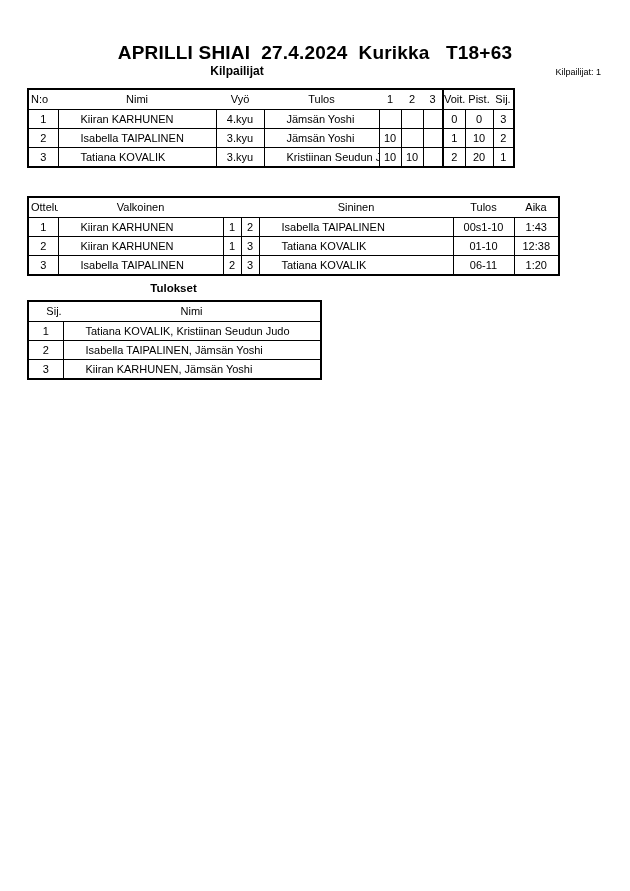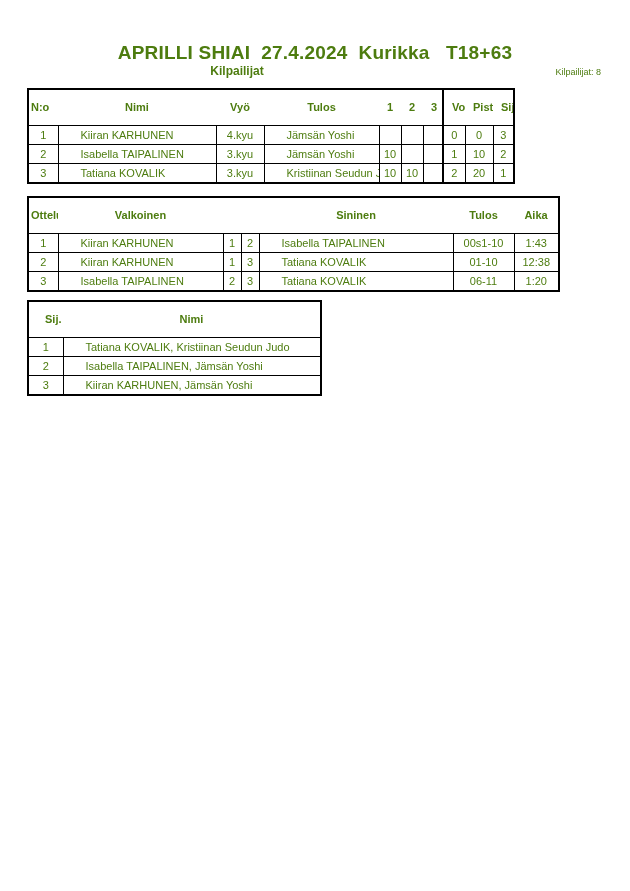--- a/index.html
+++ b/index.html
@@ -2,21 +2,21 @@
 <html><head>
 <meta charset="utf-8">
 <style>
   html, body { margin: 0; padding: 0; background: #ffffff; }
   .page {
     position: relative;
     width: 630px;
     height: 696px;
     background: #ffffff;
     font-family: "Liberation Sans", sans-serif;
-    color: #4d7c0f;
+    color: #000000;
     overflow: hidden;
   }
   .doc-title {
     position: absolute;
     top: 42px;
     left: 0;
     width: 630px;
     text-align: center;
     font-size: 19px;
     font-weight: bold;
@@ -55,22 +55,22 @@
     border: 2px solid #000;
   }
   .tbl-competitors { left: 27px; top: 88px;  width: 486px; }
   .tbl-matches     { left: 27px; top: 196px; width: 531px; }
   .tbl-results     { left: 27px; top: 300px; width: 293px; }
 
   .tbl th {
     border: 0;
     border-bottom: 1px solid #000;
     font-size: 11px;
-    font-weight: bold;
-    padding: 8px;
+    font-weight: normal;
+    padding: 0;
     height: 19px;
     line-height: 19px;
     text-align: center;
     white-space: nowrap;
     overflow: hidden;
   }
   .tbl td {
     border: 1px solid #000;
     font-size: 11px;
     padding: 0;
@@ -85,21 +85,21 @@
   .thick-l { border-left: 2px solid #000 !important; }
   .tbl-results th.place-h { padding-left: 16px; }
 </style>
 </head>
 <body>
 
 <div class="page">
 
   <div class="doc-title">APRILLI SHIAI  27.4.2024  Kurikka   T18+63</div>
   <div class="sub-label">Kilpailijat</div>
-  <div class="count-label">Kilpailijat: 8</div>
+  <div class="count-label">Kilpailijat: 1</div>
 
   <table class="tbl tbl-competitors">
     <colgroup>
       <col style="width:30px">
         <col style="width:158px">
         <col style="width:48px">
         <col style="width:115px">
       <col style="width:22px">
         <col style="width:22px">
         <col style="width:20px">
@@ -203,20 +203,21 @@
       <td class="left">Isabella TAIPALINEN</td>
       <td>2</td>
       <td>3</td>
       <td class="left">Tatiana KOVALIK</td>
       <td>06-11</td>
       <td>1:20</td>
     </tr>
   </tbody>
     </table>
 
+  <div class="section-title tulokset-title">Tulokset</div>
 
   <table class="tbl tbl-results">
     <colgroup>
       <col style="width:35px">
         <col style="width:258px">
     </colgroup>
     <tbody>
         <tr>
       <th class="place-h">Sij.</th>
       <th>Nimi</th>

